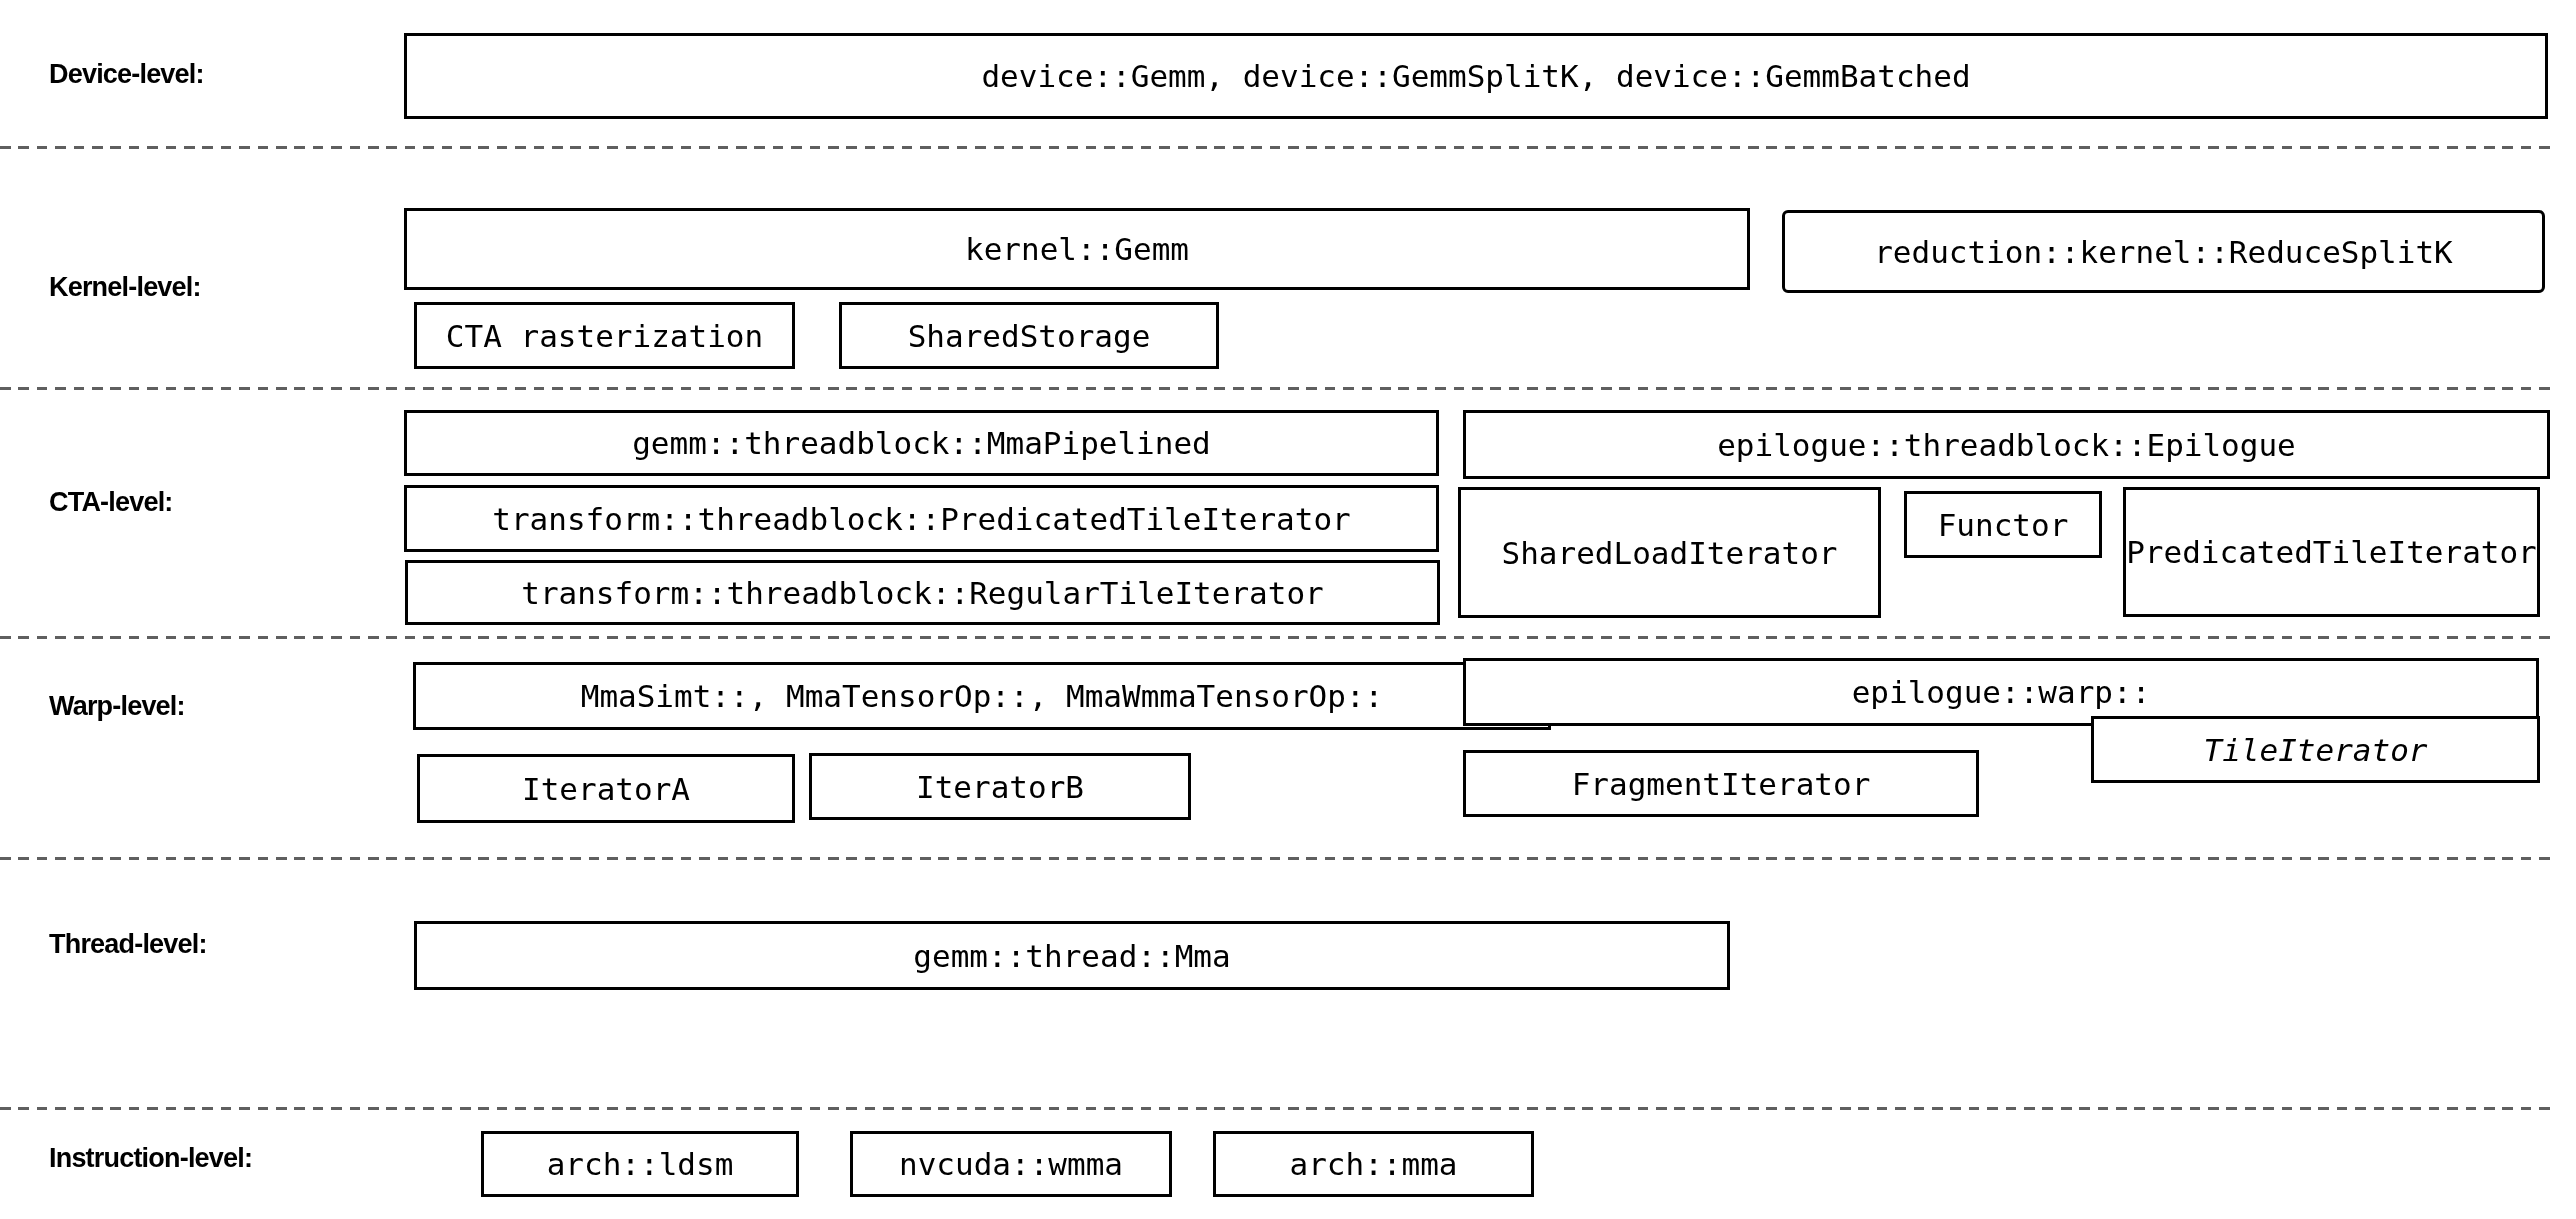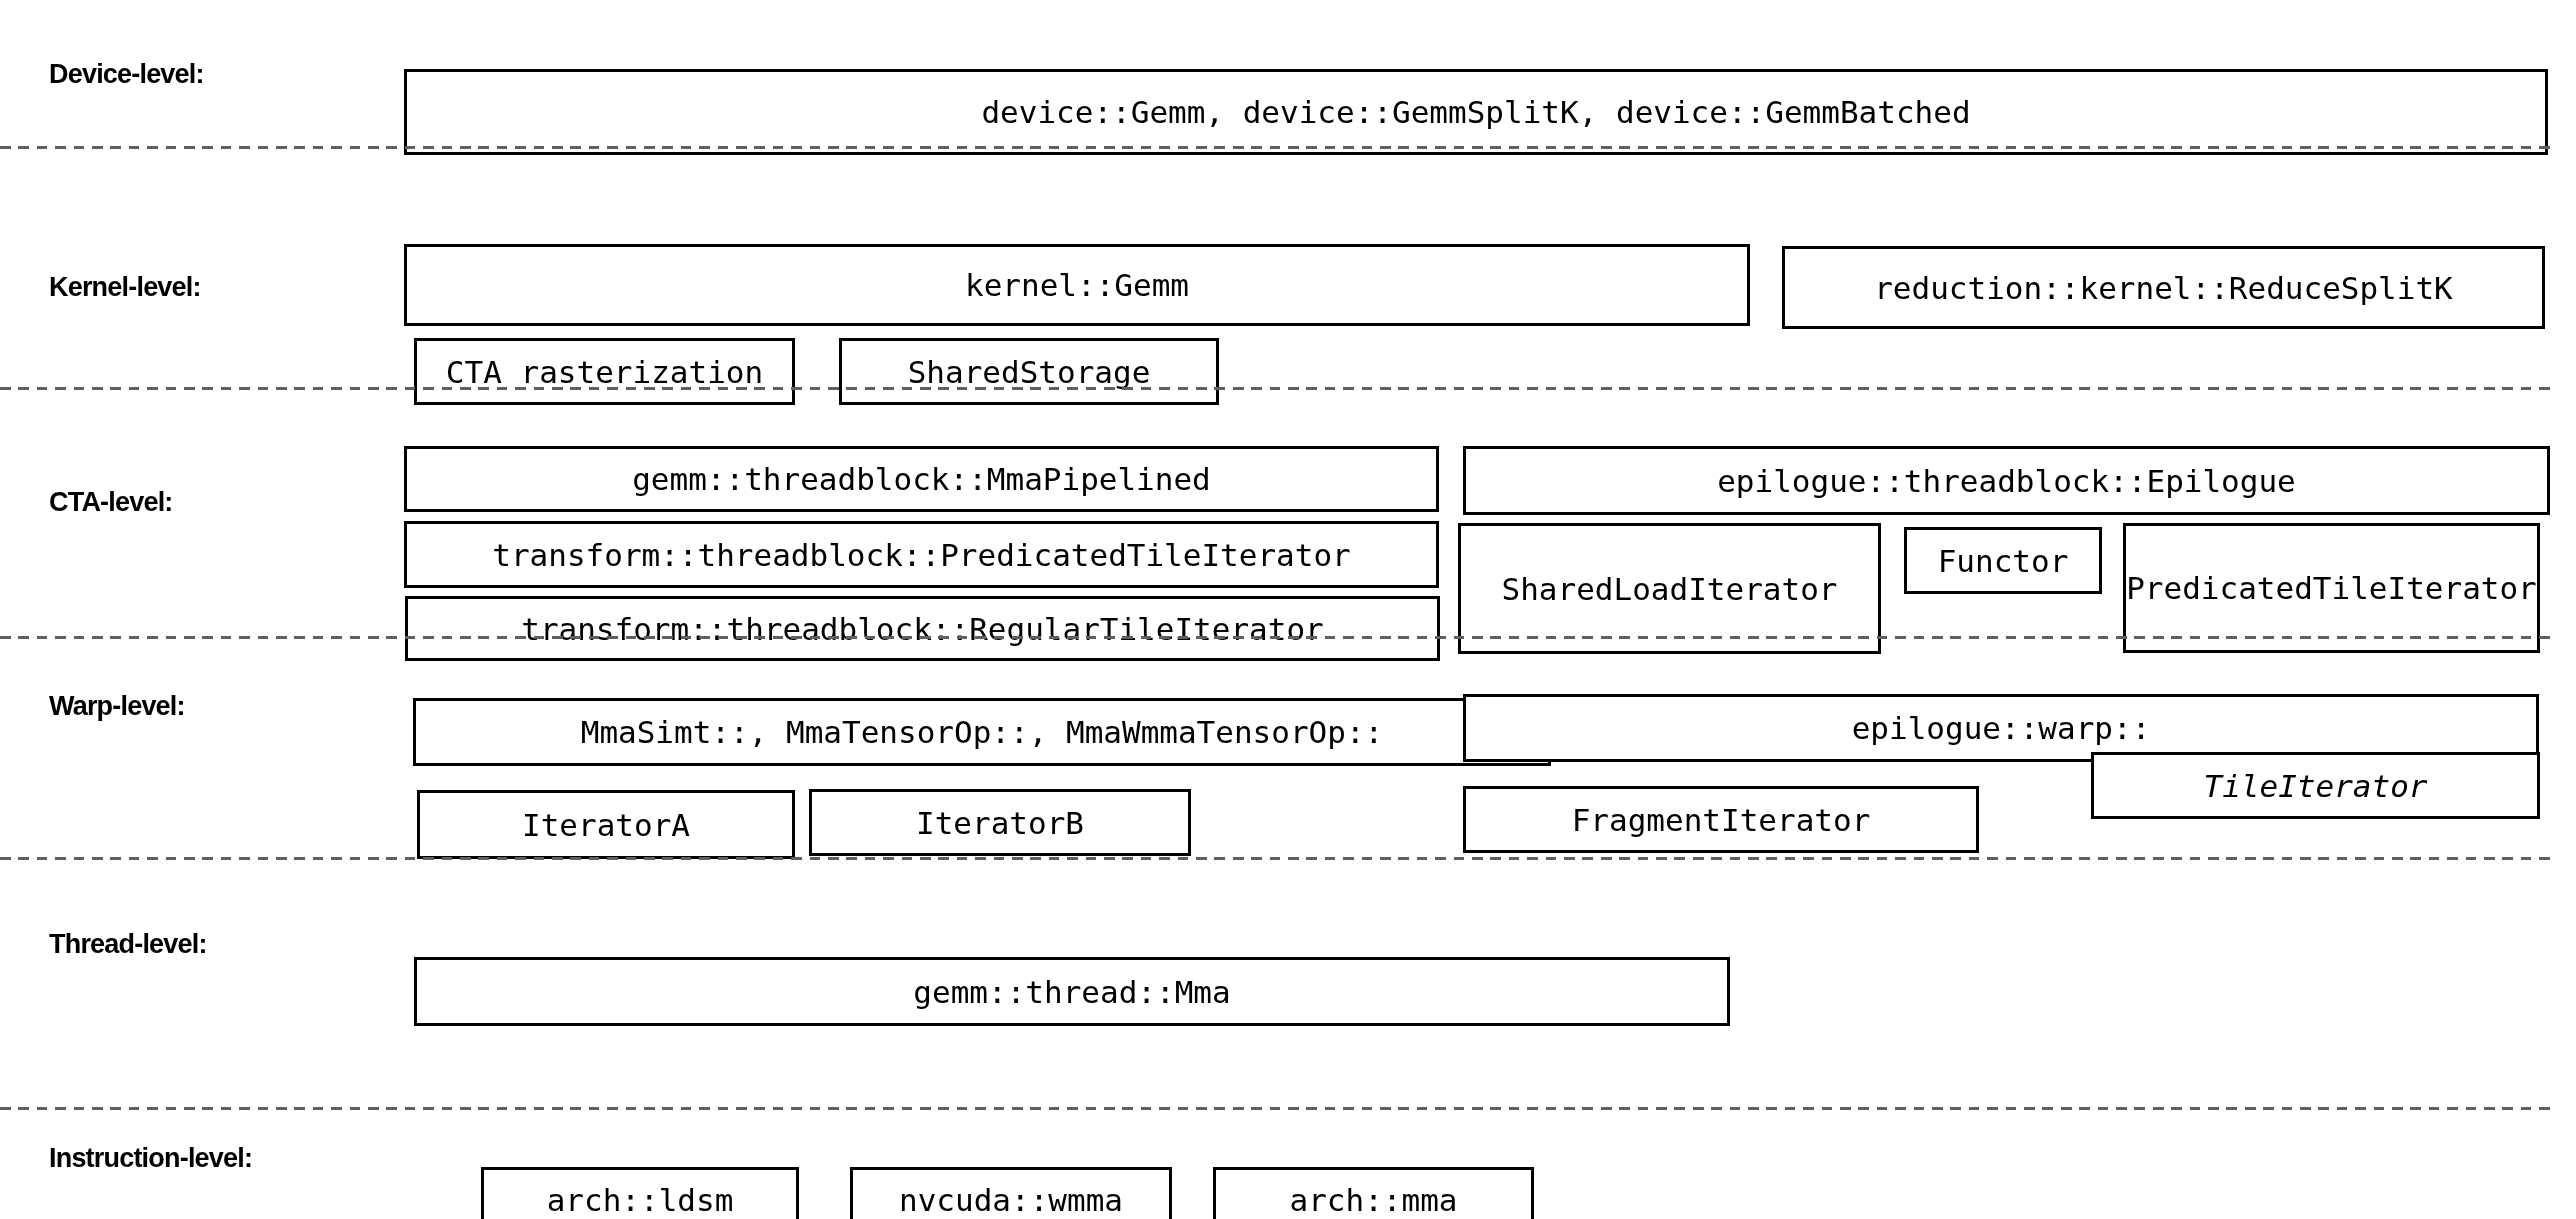--- a/index.html
+++ b/index.html
@@ -32,21 +32,20 @@
     position: absolute;
     box-sizing: border-box;
     border: 3.1px solid #000000;
     background: #ffffff;
     display: flex;
     align-items: center;
     justify-content: center;
     font-size: 31px;
     white-space: nowrap;
     color: #000000;
-    margin-top: 36px;
   }
   .separator {
     position: absolute;
     left: 0;
     width: 2558px;
     height: 3.1px;
     background: repeating-linear-gradient(
       to right,
       #5f5f5f 0px, #5f5f5f 10.7px,
       transparent 10.7px, transparent 18.4px
@@ -58,21 +57,21 @@
 
 <div id="canvas">
 
   <div class="row-label" style="top: 50px;">Device-level:</div>
   <div class="box" style="left: 404px; top: 33px; width: 2144px; height: 86px;">device::Gemm, device::GemmSplitK, device::GemmBatched</div>
 
   <div class="separator" style="top: 146px;"></div>
 
   <div class="row-label" style="top: 263px;">Kernel-level:</div>
   <div class="box" style="left: 404px; top: 208px; width: 1346px; height: 82px;">kernel::Gemm</div>
-  <div class="box" style="left: 1782px; top: 210px; width: 763px; height: 83px;">reduction::kernel::ReduceSplitK</div>
+  <div class="box" style="left: 1782px; top: 210px; width: 763px; height: 83px; border-radius: 6px;">reduction::kernel::ReduceSplitK</div>
   <div class="box" style="left: 414px; top: 302px; width: 381px; height: 67px;">CTA rasterization</div>
   <div class="box" style="left: 839px; top: 302px; width: 380px; height: 67px;">SharedStorage</div>
 
   <div class="separator" style="top: 387px;"></div>
 
   <div class="row-label" style="top: 478px;">CTA-level:</div>
   <div class="box" style="left: 404px; top: 410px; width: 1035px; height: 66px;">gemm::threadblock::MmaPipelined</div>
   <div class="box" style="left: 404px; top: 485px; width: 1035px; height: 67px;">transform::threadblock::PredicatedTileIterator</div>
   <div class="box" style="left: 405px; top: 560px; width: 1035px; height: 65px;">transform::threadblock::RegularTileIterator</div>
   <div class="box" style="left: 1463px; top: 410px; width: 1087px; height: 69px;">epilogue::threadblock::Epilogue</div>

